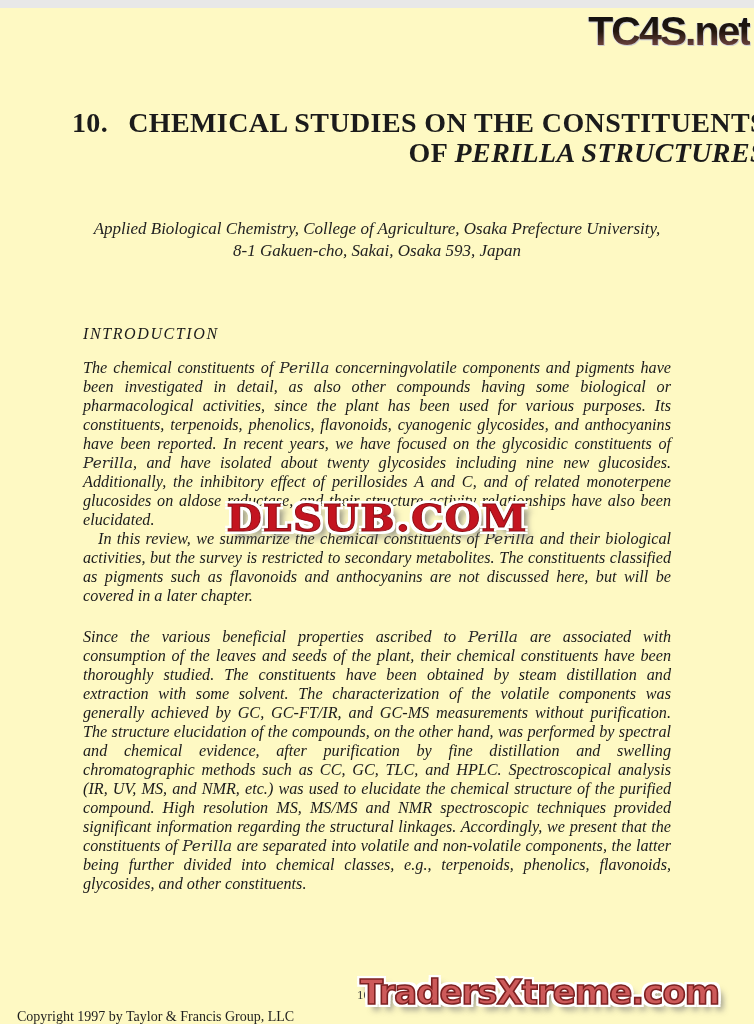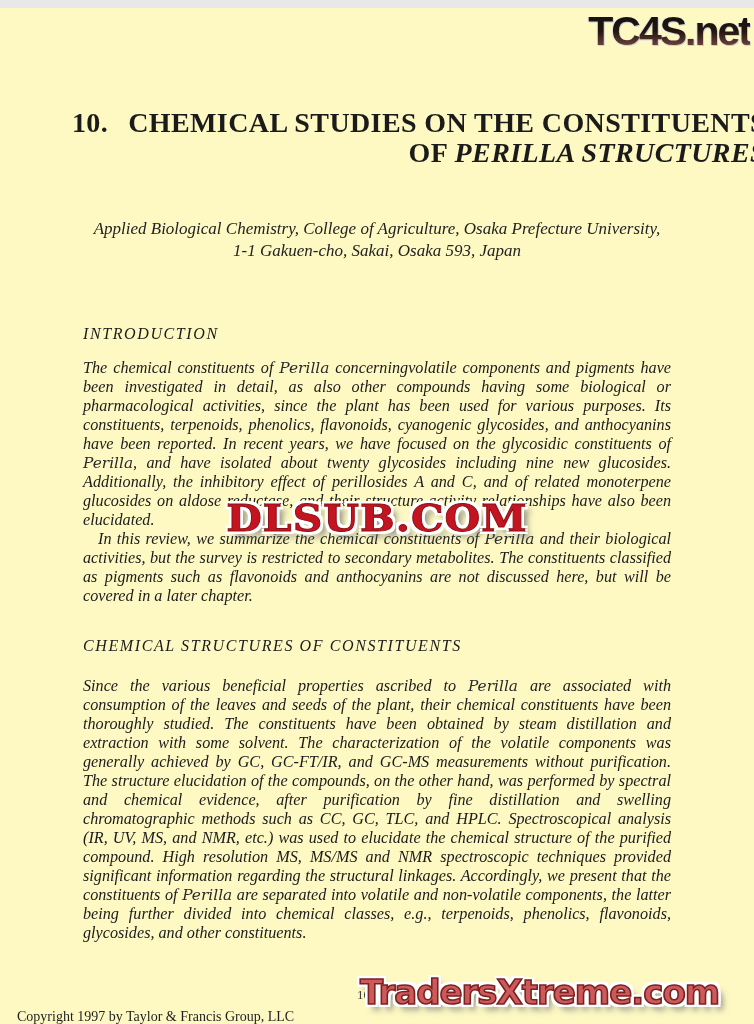--- a/index.html
+++ b/index.html
@@ -102,31 +102,30 @@
 
   <div class="title-block">
     <span class="title-num">10.</span><span>CHEMICAL STUDIES ON THE CONSTITUENTS</span><br>
     <span>OF</span>
     <span class="species">PERILLA STRUCTURES</span>
   </div>
 
 
   <div class="affiliation">
     <span>Applied Biological Chemistry, College of Agriculture, Osaka Prefecture University,</span><br>
-    <span>1-1 Gakuen-cho, Sakai, Osaka 593, Japan</span>
+    <span>8-1 Gakuen-cho, Sakai, Osaka 593, Japan</span>
   </div>
 
   <div class="content">
     <h2>INTRODUCTION</h2>
 
     <p class="first">The chemical constituents of <span class="term">Perilla</span> concerningvolatile components and pigments have been investigated in detail, as also other compounds having some biological or pharmacological activities, since the plant has been used for various purposes. Its constituents, terpenoids, phenolics, flavonoids, cyanogenic glycosides, and anthocyanins have been reported. In recent years, we have focused on the glycosidic constituents of <span class="term">Perilla</span>, and have isolated about twenty glycosides including nine new glucosides. Additionally, the inhibitory effect of perillosides A and C, and of related monoterpene glucosides on aldose reductase, and their structure-activity relationships have also been elucidated.</p>
 
     <p class="indent">In this review, we summarize the chemical constituents of <span class="term">Perilla</span> and their biological activities, but the survey is restricted to secondary metabolites. The constituents classified as pigments such as flavonoids and anthocyanins are not discussed here, but will be covered in a later chapter.</p>
 
-    <h2 class="second">CHEMICAL STRUCTURES OF CONSTITUENTS</h2>
 
     <p class="after-head">Since the various beneficial properties ascribed to <span class="term">Perilla</span> are associated with consumption of the leaves and seeds of the plant, their chemical constituents have been thoroughly studied. The constituents have been obtained by steam distillation and extraction with some solvent. The characterization of the volatile components was generally achieved by GC, GC-FT/IR, and GC-MS measurements without purification. The structure elucidation of the compounds, on the other hand, was performed by spectral and chemical evidence, after purification by fine distillation and swelling chromatographic methods such as CC, GC, TLC, and HPLC. Spectroscopical analysis (IR, UV, MS, and NMR, etc.) was used to elucidate the chemical structure of the purified compound. High resolution MS, MS/MS and NMR spectroscopic techniques provided significant information regarding the structural linkages. Accordingly, we present that the constituents of <span class="term">Perilla</span> are separated into volatile and non-volatile components, the latter being further divided into chemical classes, e.g., terpenoids, phenolics, flavonoids, glycosides, and other constituents.</p>
   </div>
 
   <div class="dlsub">DLSUB.COM</div>
 
   <div class="page-number">10</div>
 
   <div class="copyright">Copyright 1997 by Taylor &amp; Francis Group, LLC</div>
 

